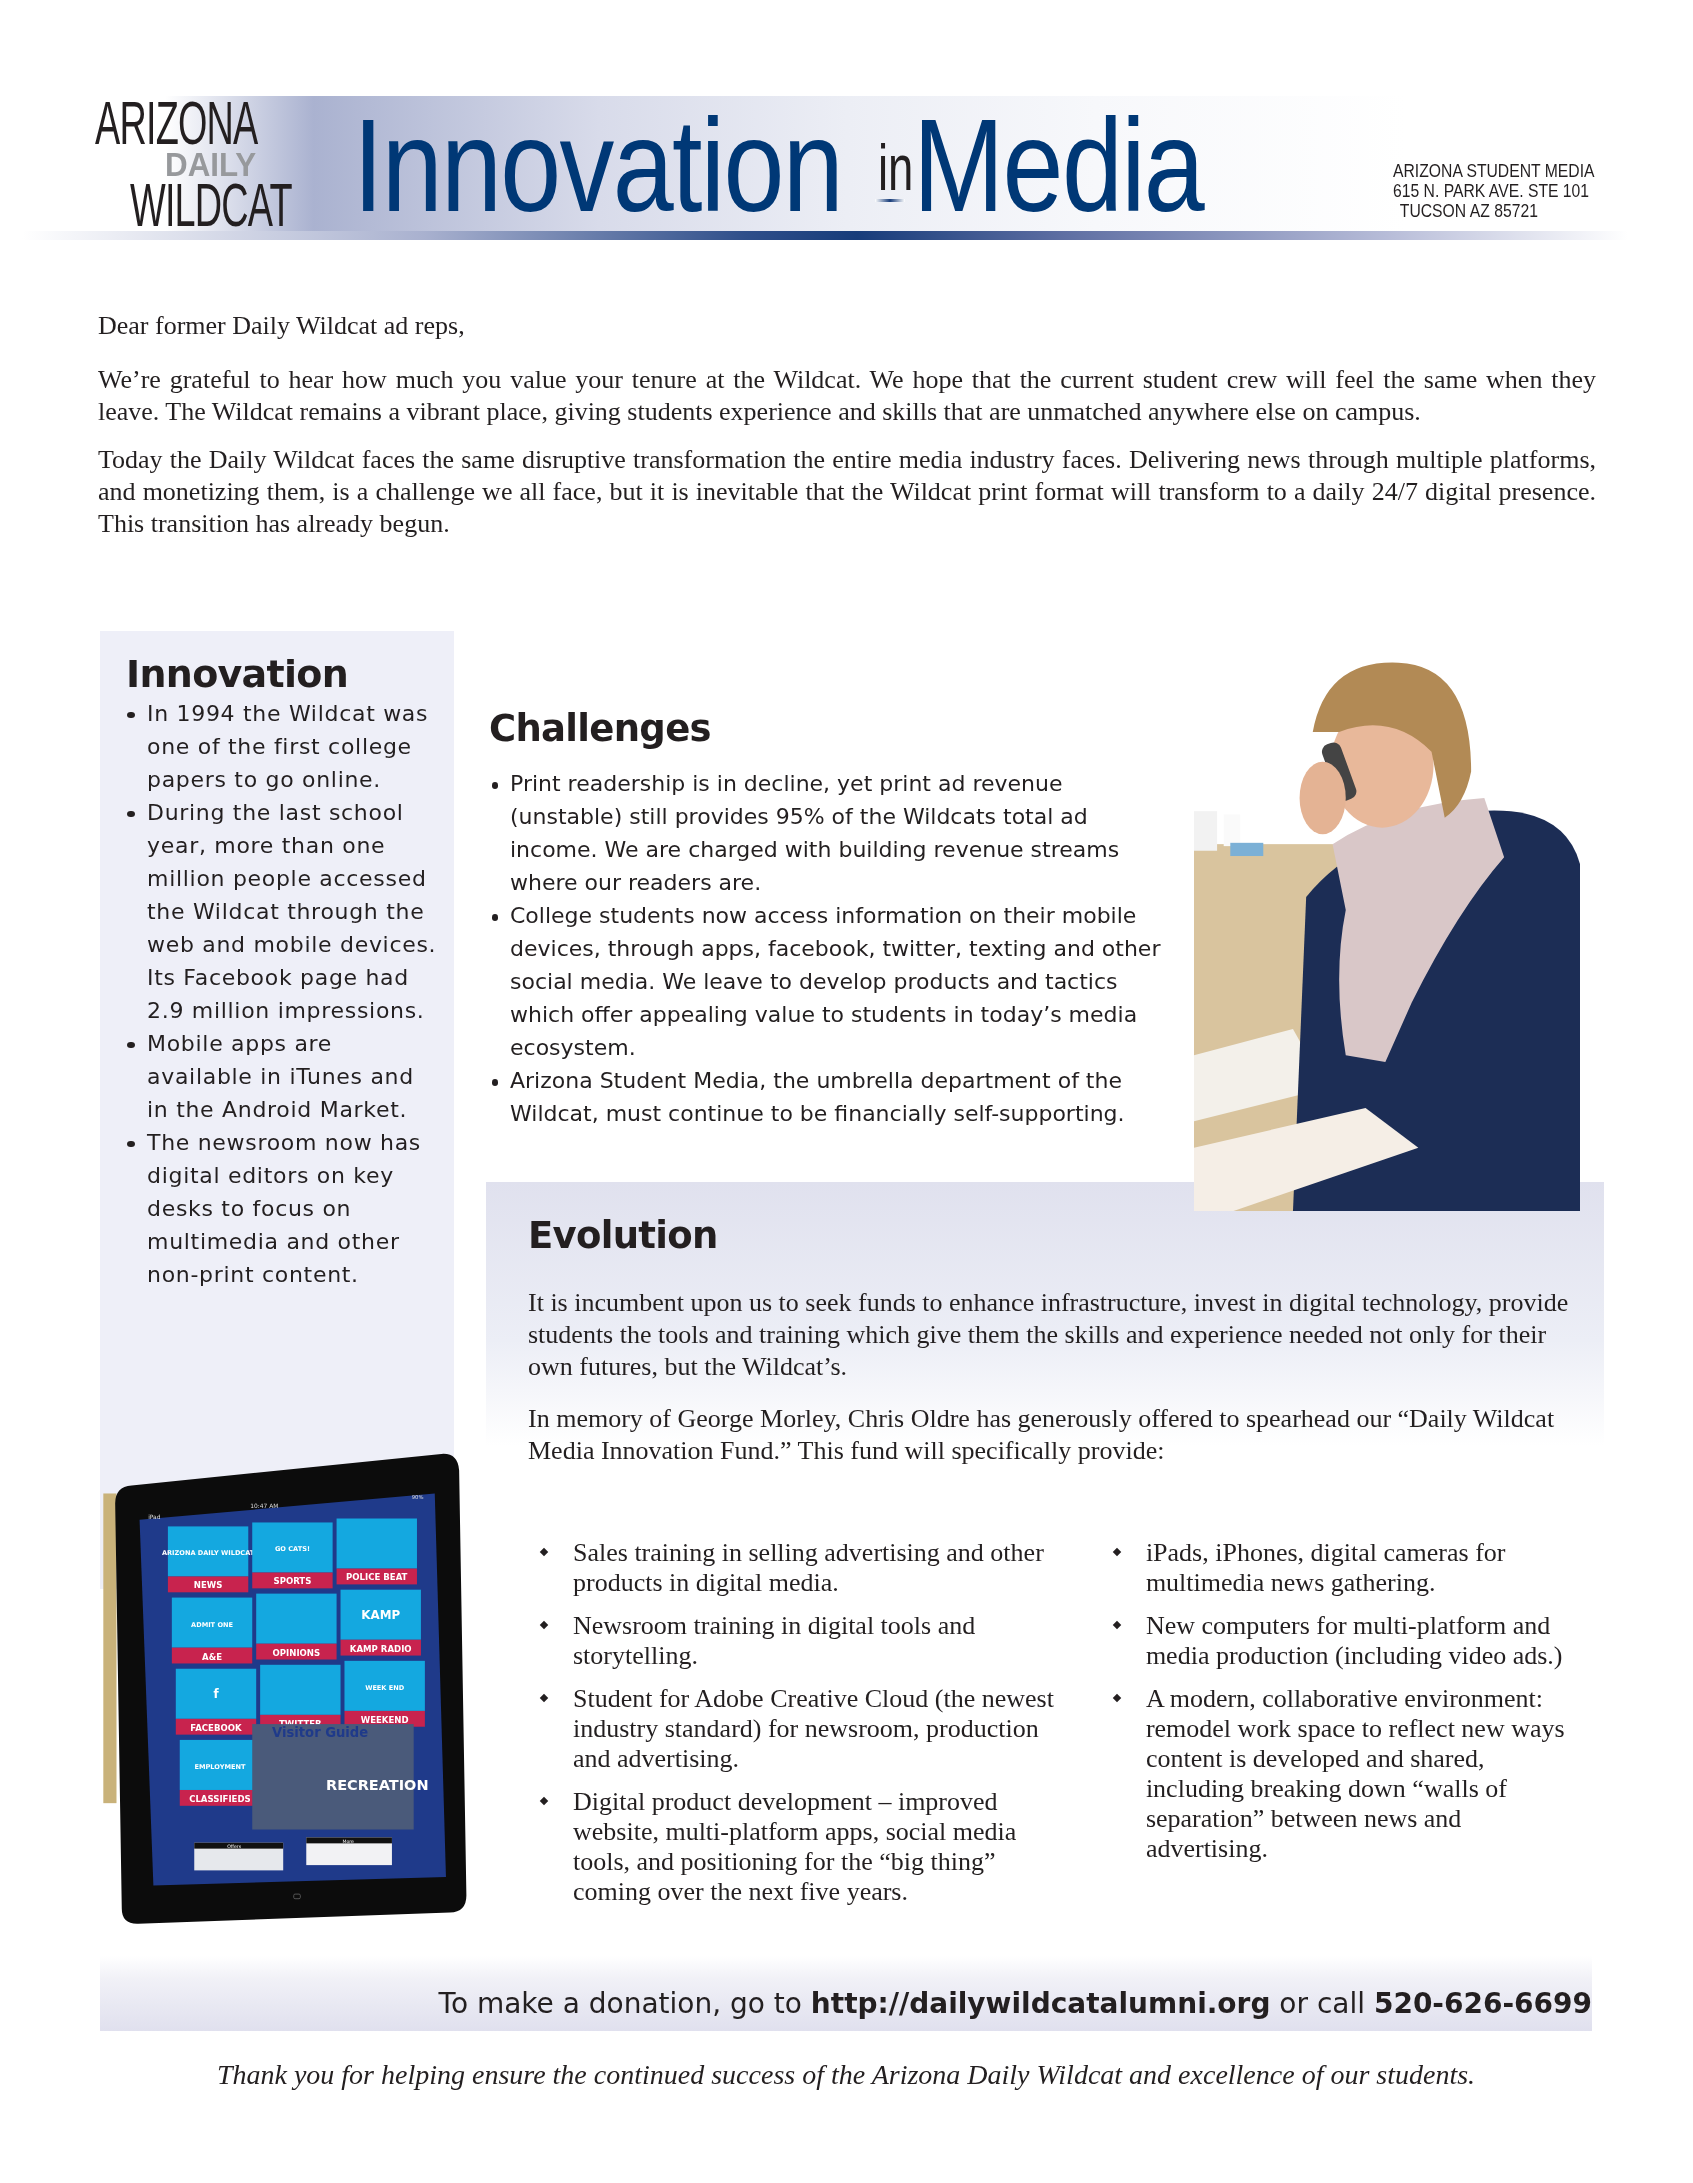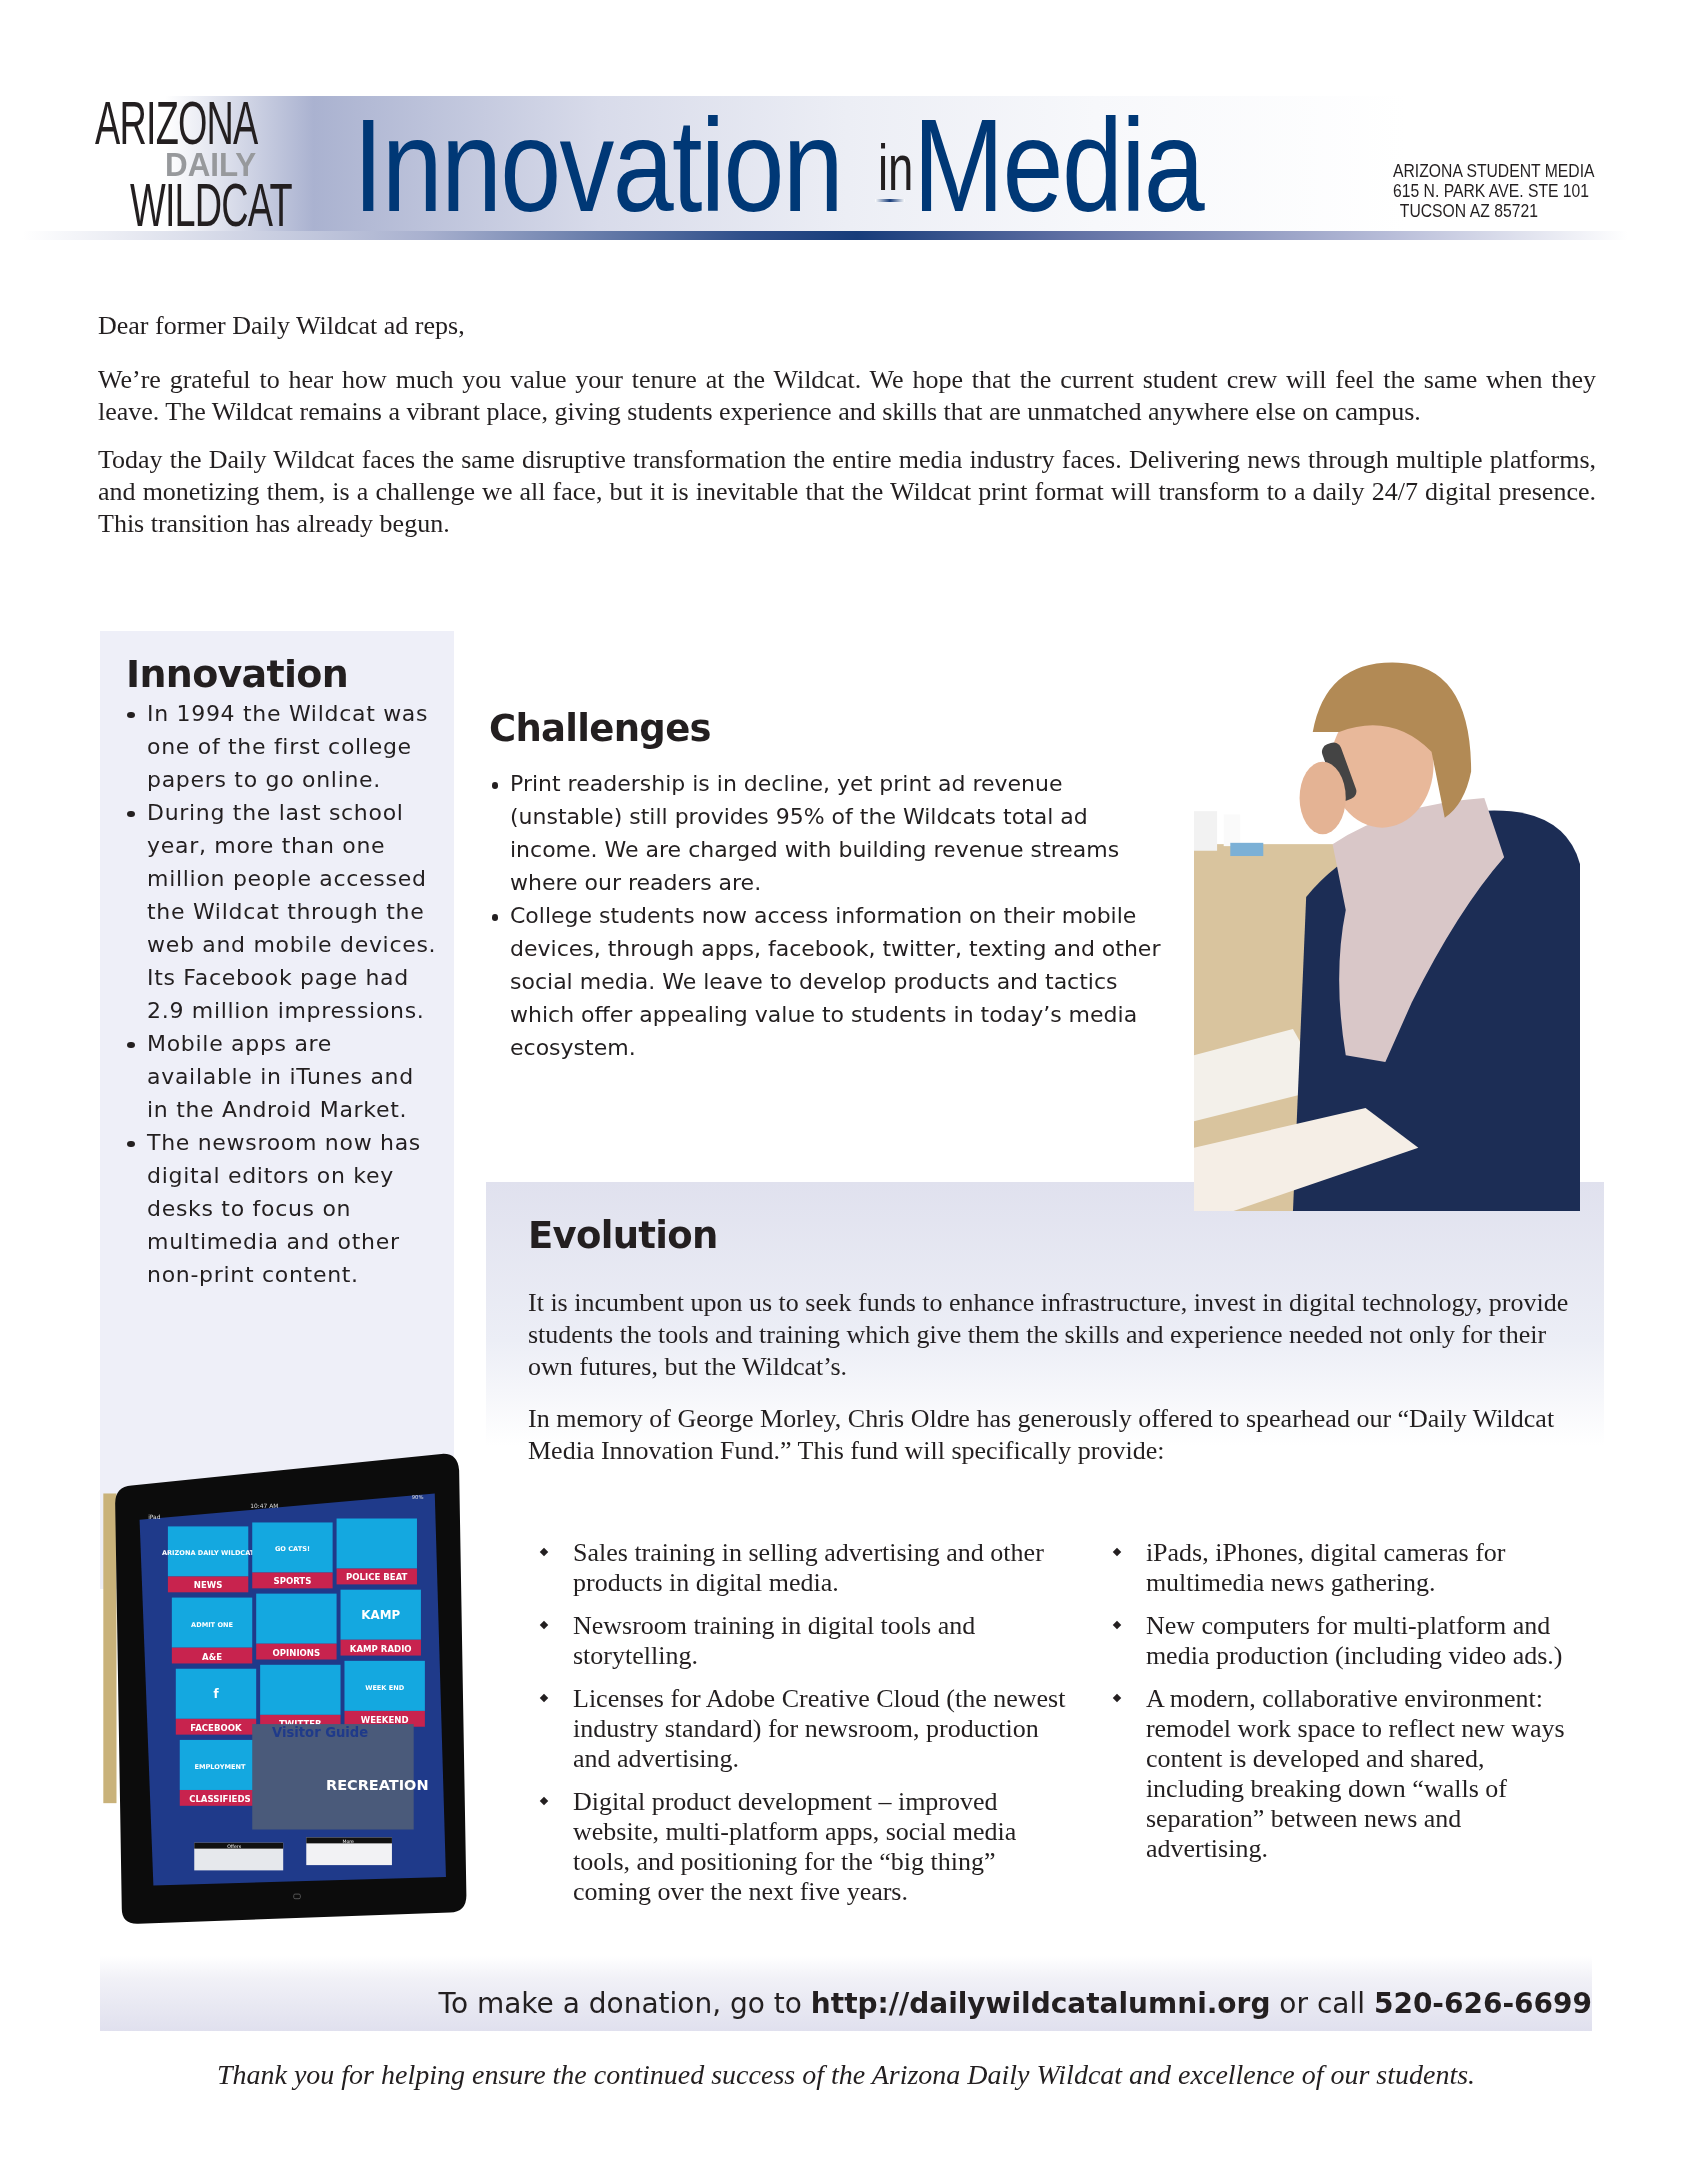--- a/index.html
+++ b/index.html
@@ -180,20 +180,21 @@
   <rect x="310" y="592" width="130" height="9" fill="#111"></rect>
   <text x="365" y="600" font-size="7" fill="#fff" font-family="DejaVu Sans, sans-serif">More</text>
   <rect x="291" y="678" width="10" height="7" rx="2" fill="none" stroke="#555" stroke-width="1.5"></rect>
 </svg>
 
 <div class="abs chal">
   <h2>Challenges</h2>
   <ul>
     <li>Print readership is in decline, yet print ad revenue (unstable) still provides 95% of the Wildcats total ad income.  We are charged with building revenue streams where our readers are.</li>
     <li>College students now access information on their mobile devices, through apps, facebook, twitter, texting and other social media.  We leave to develop products and tactics which offer appealing value to students in today’s media ecosystem.</li>
+    <li>Arizona Student Media, the umbrella department of the Wildcat, must continue to be financially self-supporting.</li>
   </ul>
 </div>
 
 <div class="abs evo"></div>
 
 <svg class="abs photo" viewBox="0 0 585 876" xmlns="http://www.w3.org/2000/svg">
   <title>Student ad rep on the phone reading a publication at a desk</title>
   <rect x="0" y="320" width="330" height="556" fill="#d9c49e"></rect>
   <path d="M0 640 L150 600 L200 690 L0 740 Z" fill="#f3f0ea"></path>
   <rect x="0" y="270" width="35" height="60" fill="#f2f2f2"></rect>
@@ -211,21 +212,21 @@
 <div class="abs evo-text">
   <h2>Evolution</h2>
   <p>It is incumbent upon us to seek funds to enhance infrastructure, invest in digital technology, provide students the tools and training which give them the skills and experience needed not only for their own futures, but the Wildcat’s.</p>
   <p>In memory of George Morley, Chris Oldre has generously offered to spearhead our “Daily Wildcat Media Innovation Fund.” This fund will specifically provide:</p>
 </div>
 
 <div class="abs cols">
   <ul class="c1">
     <li>Sales training in selling advertising and other products in digital media.</li>
     <li>Newsroom training in digital tools and storytelling.</li>
-    <li>Licenses for Adobe Creative Cloud (the newest industry standard) for newsroom, production and advertising.</li>
+    <li>Student for Adobe Creative Cloud (the newest industry standard) for newsroom, production and advertising.</li>
     <li>Digital product development – improved website, multi-platform apps, social media tools, and positioning for the “big thing” coming over the next five years.</li>
   </ul>
   <ul class="c2">
     <li>iPads, iPhones, digital cameras for multimedia news gathering.</li>
     <li>New computers for multi-platform and media production (including video ads.)</li>
     <li>A modern, collaborative environment: remodel work space to reflect new ways content is developed and shared, including breaking down “walls of separation” between news and advertising.</li>
   </ul>
 </div>
 
 <div class="abs don"></div>

